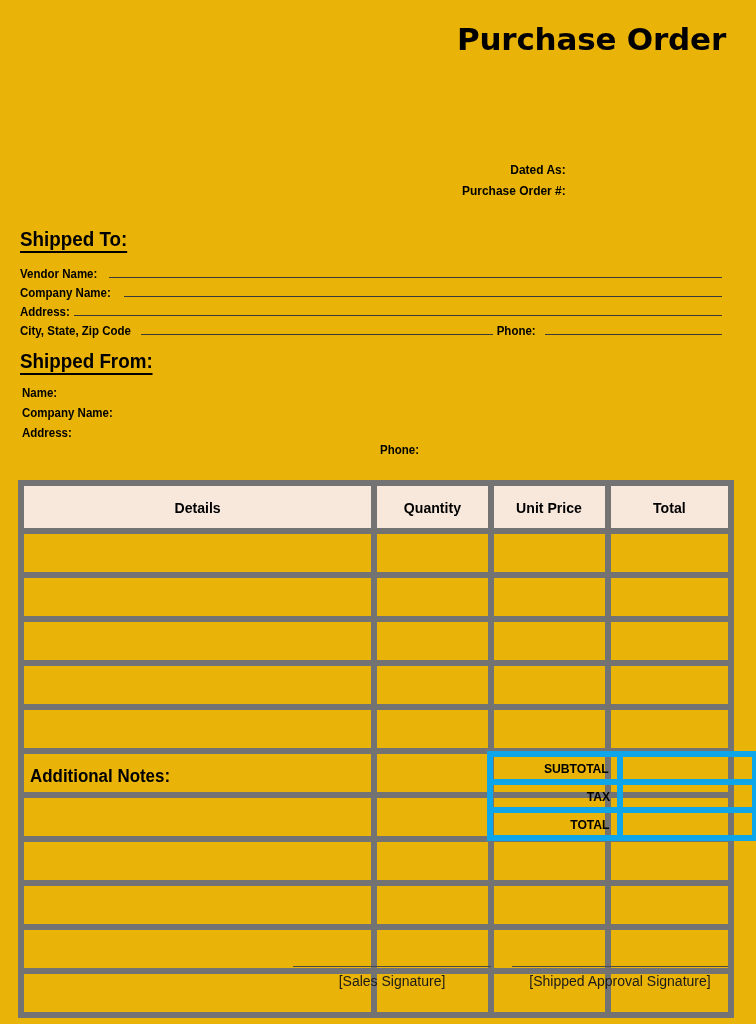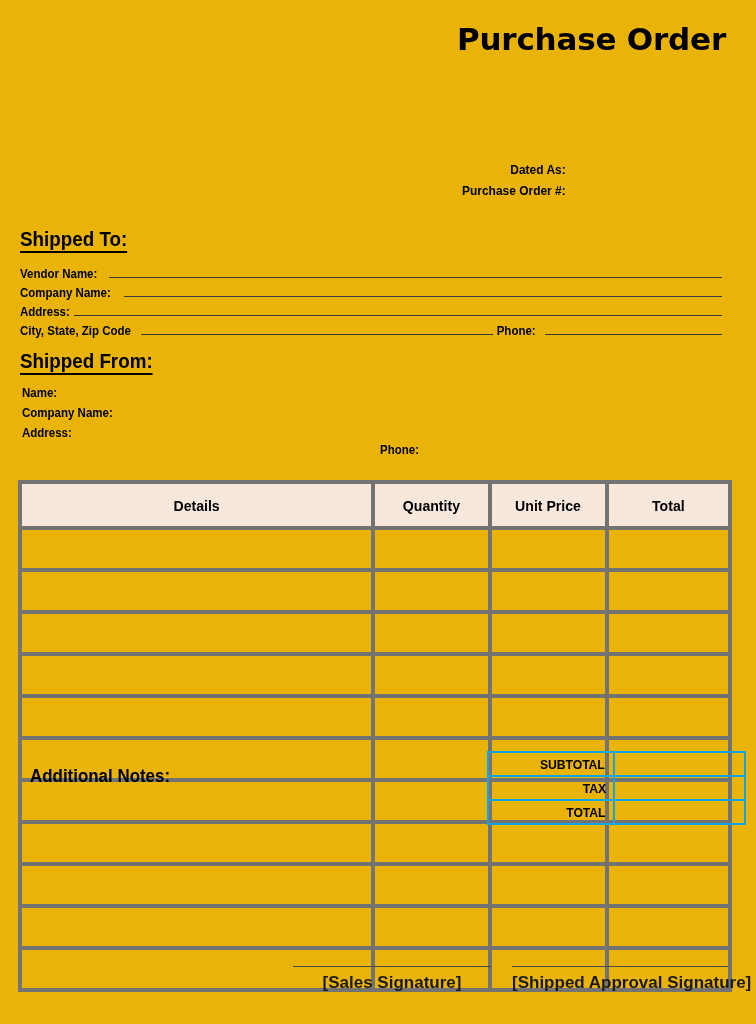--- a/index.html
+++ b/index.html
@@ -123,21 +123,21 @@
   
   #items-table {
     position: absolute;
     left: 18px;
     top: 480px;
     width: 710px;
     border-collapse: collapse;
     table-layout: fixed;
   }
   #items-table th, #items-table td {
-    border: 4px solid #737373;
+    border: 6px solid #737373;
     padding: 8px;
     height: 22px;
   }
   #items-table thead th {
     background: #F8E8DC;
     height: 26px;
     font-family: "Liberation Sans", sans-serif;
     font-weight: bold;
     font-size: 15px;
     text-align: center;
@@ -155,21 +155,21 @@
   
   #totals-table {
     position: absolute;
     left: 487px;
     top: 751px;
     width: 241px;
     border-collapse: collapse;
     table-layout: fixed;
   }
   #totals-table td {
-    border: 2px solid #0ea5e9;
+    border: 6px solid #0ea5e9;
     height: 22px;
     padding: 0 6px 0 0;
   }
   #totals-table td.t-label {
     width: 118px;
     text-align: right;
     font-family: "Liberation Sans", sans-serif;
     font-weight: bold;
     font-size: 13px;
     letter-spacing: -0.1px;
@@ -198,22 +198,22 @@
   }
   #sig-sales { left: 293px; top: 966px; width: 198px; }
   #sig-vendor { left: 512px; top: 966px; width: 216px; }
   .sig-line {
     border-top: 1.8px solid #4a4a4a;
     height: 0;
     margin-bottom: 7px;
   }
   .sig-caption {
     font-family: "Liberation Sans", sans-serif;
-    font-size: 17px;
-    font-weight: bold;
+    font-size: 14px;
+    font-weight: normal;
     line-height: 1;
     white-space: nowrap;
     color: #1a1a1a;
   }
 </style>
 </head>
 <body>
 
 <div id="page">
 

